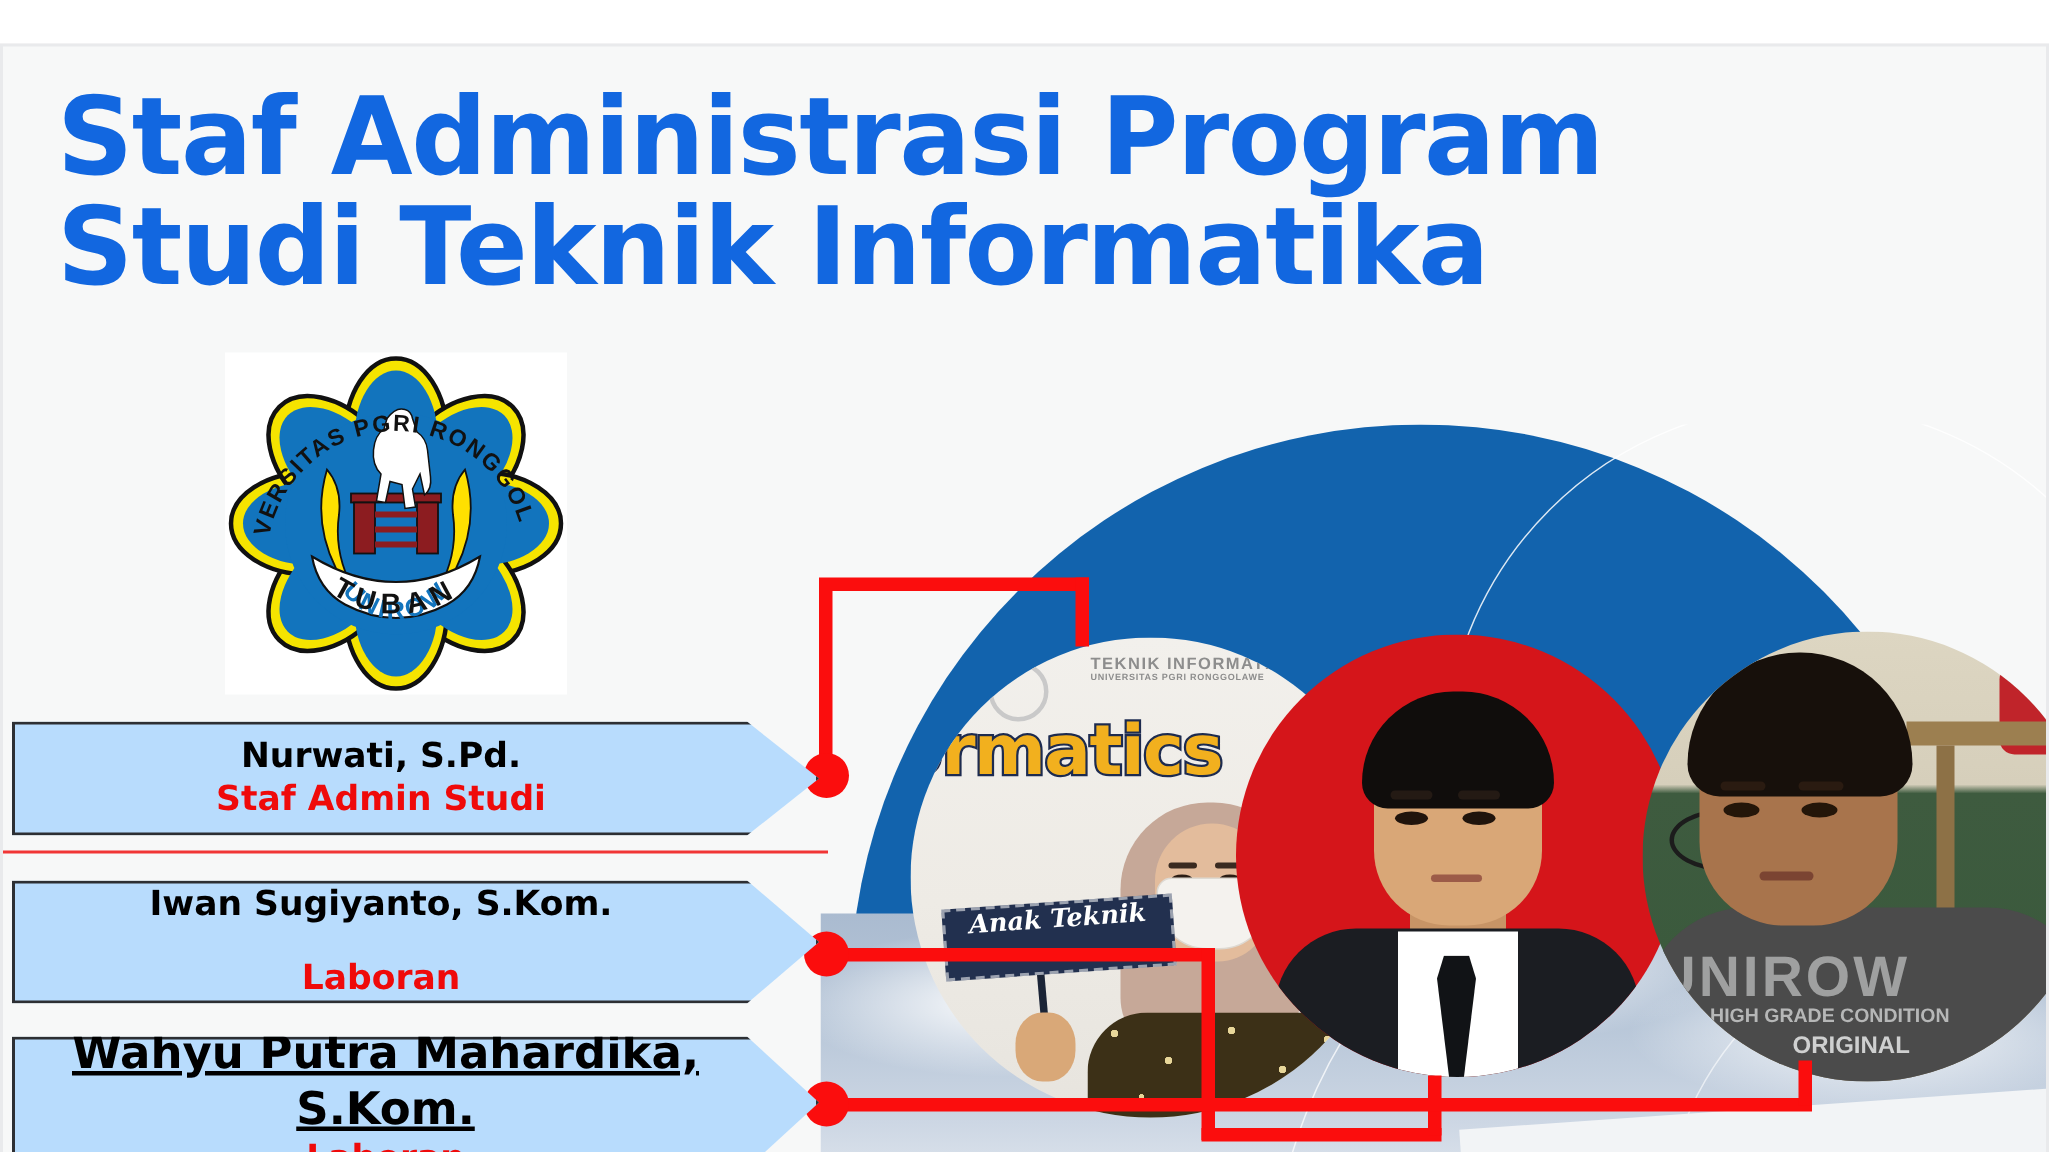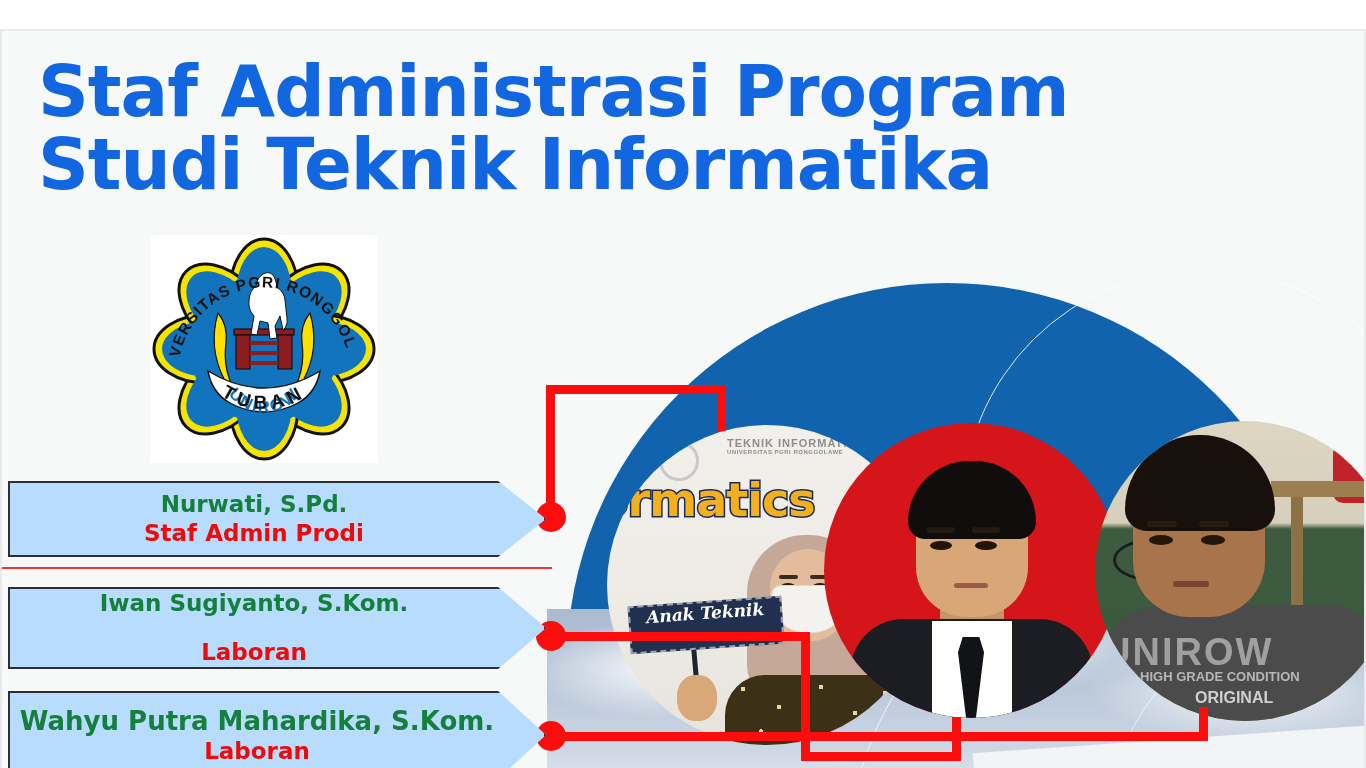--- a/index.html
+++ b/index.html
@@ -219,31 +219,31 @@
   .plate{
     position:absolute;left:6px;
     background:#b8dcfd;
     border:2px solid #2d2f33;
     box-sizing:border-box;
     clip-path:polygon(0 0, calc(100% - 48px) 0, 100% 50%, calc(100% - 48px) 100%, 0 100%);
     display:flex;flex-direction:column;align-items:center;justify-content:center;
     text-align:center;
   }
   .plate .nm{
-    font:700 23px "DejaVu Sans","Liberation Sans",sans-serif;color:#15803d;
+    font:700 23px "DejaVu Sans","Liberation Sans",sans-serif;color:#000000;
     line-height:1.24;
   }
   .plate .role{
     font:700 23px "DejaVu Sans","Liberation Sans",sans-serif;color:#ef0a0a;
     line-height:1.24;
   }
   #plate-1{top:450px;width:538px;height:76px;padding-right:46px;}
   #plate-2{top:556px;width:538px;height:82px;padding-right:46px;justify-content:space-between;}
   #plate-3{top:660px;width:538px;height:88px;padding-right:40px;}
-  #plate-3 .nm{font-size:26px;}
+  #plate-3 .nm{font-size:30px;text-decoration:underline;}
 
   
   #divider{
     position:absolute;left:0;top:536px;width:550px;height:2px;background:#ef2020;opacity:.9;
   }
 
   
   .conn{position:absolute;background:#fb0d0d;}
   .dot{position:absolute;width:30px;height:30px;border-radius:50%;background:#fb0d0d;}
 
@@ -426,21 +426,21 @@
   <div class="conn" id="c2-h2"></div>
   <div class="conn" id="c2-v2"></div>
   <div class="dot" id="c2-dot"></div>
 
   <div class="conn" id="c3-h1"></div>
   <div class="conn" id="c3-v1"></div>
   <div class="dot" id="c3-dot"></div>
 
   <div class="plate" id="plate-1">
     <div class="nm">Nurwati, S.Pd.</div>
-    <div class="role">Staf Admin Prodi</div>
+    <div class="role">Staf Admin Studi</div>
   </div>
 
   <div id="divider"></div>
 
   <div class="plate" id="plate-2">
     <div class="nm">Iwan Sugiyanto, S.Kom.</div>
     <div class="role">Laboran</div>
   </div>
 
   <div class="plate" id="plate-3">

